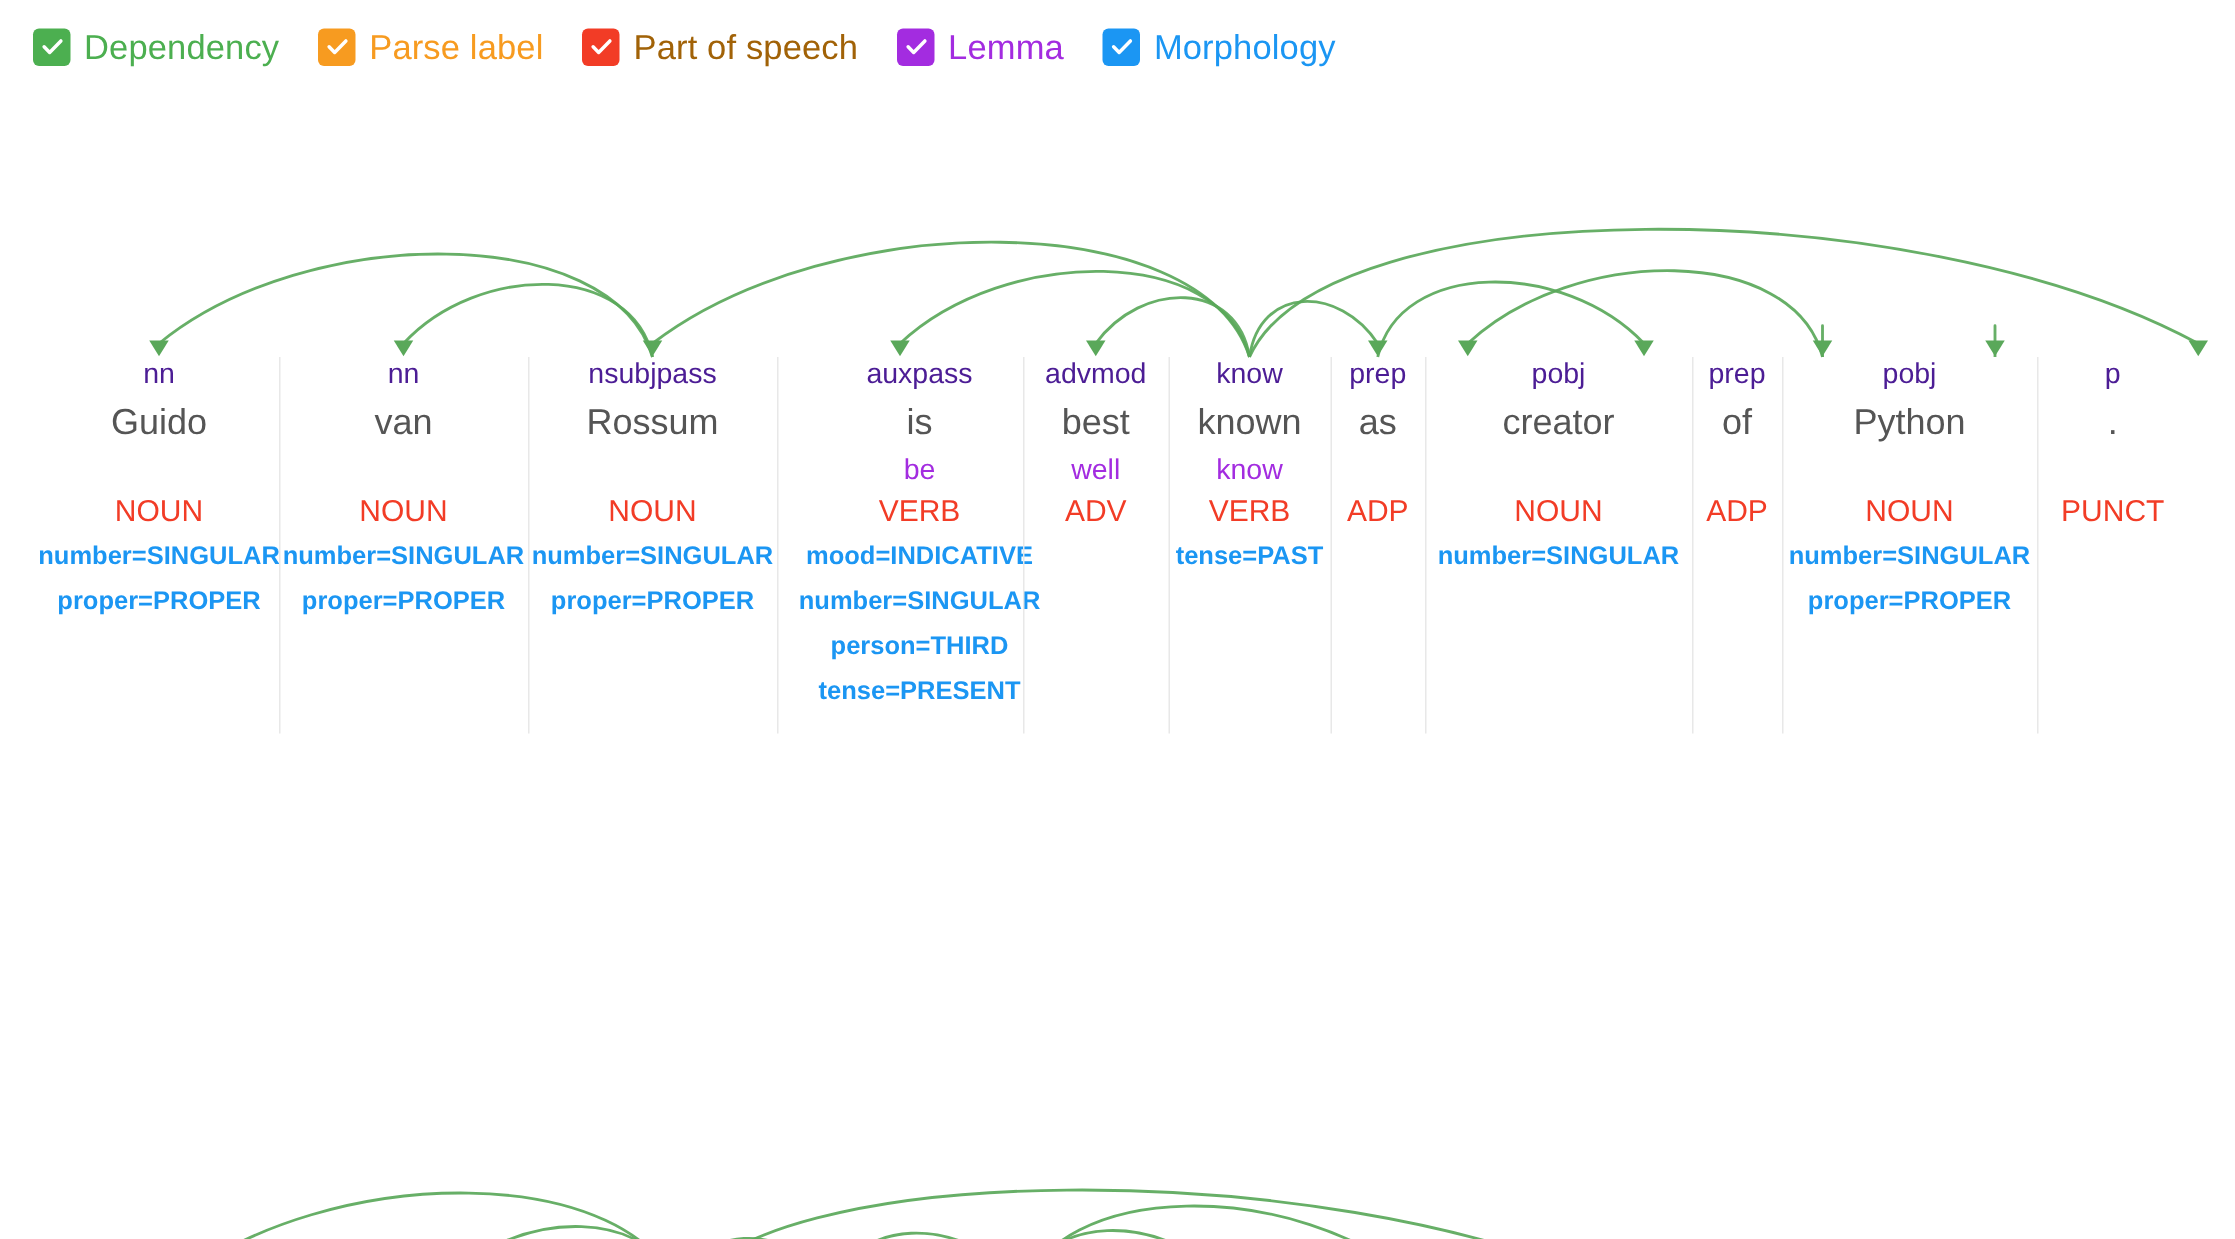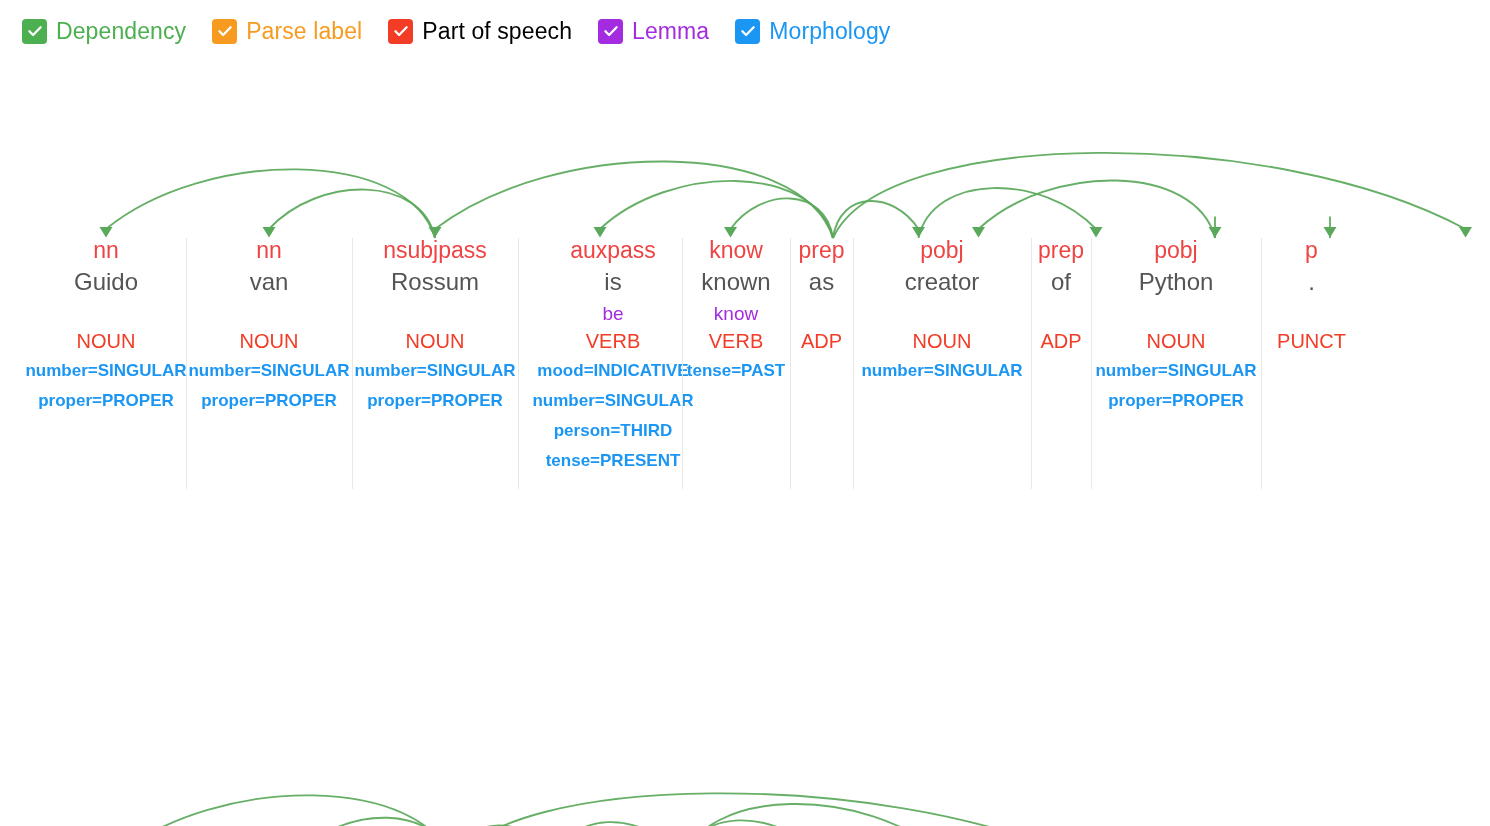--- a/index.html
+++ b/index.html
@@ -37,21 +37,21 @@
     position:relative;
     display:flex;flex-direction:column;align-items:center;
     box-sizing:border-box;
     text-align:center;
   }
   .col + .col::before{
     content:"";position:absolute;left:0;top:0;
     width:1px;background:#e8e8e8;
   }
   .lbl-dep{
-    color:#ef4444;font-size:23px;line-height:24px;
+    color:#4c1d95;font-size:19px;line-height:24px;
     height:24px;white-space:nowrap;
   }
   .lbl-word{
     color:#555555;font-size:24px;line-height:40px;
     height:40px;font-weight:400;white-space:nowrap;
   }
   .lbl-lemma{
     color:#A32CE0;font-size:19px;line-height:24px;
     height:24px;white-space:nowrap;
   }
@@ -85,21 +85,21 @@
         </svg>
       </span>
       <span class="legend-label" style="color: rgb(247, 155, 32);">Parse label</span>
     </div>
     <div class="legend-item">
       <span class="cb" style="background: rgb(242, 60, 38);">
         <svg width="18" height="18" viewBox="0 0 18 18">
           <path d="M3.4 9.2 L7.1 13 L14.6 5.3" fill="none" stroke="#ffffff" stroke-width="2.3" stroke-linecap="round" stroke-linejoin="round"></path>
         </svg>
       </span>
-      <span class="legend-label" style="color: #000000;">Part of speech</span>
+      <span class="legend-label" style="color: #a16207;">Part of speech</span>
     </div>
     <div class="legend-item">
       <span class="cb" style="background: rgb(163, 44, 224);">
         <svg width="18" height="18" viewBox="0 0 18 18">
           <path d="M3.4 9.2 L7.1 13 L14.6 5.3" fill="none" stroke="#ffffff" stroke-width="2.3" stroke-linecap="round" stroke-linejoin="round"></path>
         </svg>
       </span>
       <span class="legend-label" style="color: rgb(163, 44, 224);">Lemma</span>
     </div>
     <div class="legend-item">
@@ -174,20 +174,27 @@
           <div class="lbl-word">is</div>
           <div class="lbl-lemma">be</div>
           <div class="lbl-pos">VERB</div>
           <div class="morph-list">
             <div class="lbl-morph">mood=INDICATIVE</div>
             <div class="lbl-morph">number=SINGULAR</div>
             <div class="lbl-morph">person=THIRD</div>
             <div class="lbl-morph">tense=PRESENT</div>
           </div>
         </div>
+        <div class="col" style="width: 97px;">
+          <div class="lbl-dep">advmod</div>
+          <div class="lbl-word">best</div>
+          <div class="lbl-lemma">well</div>
+          <div class="lbl-pos">ADV</div>
+          <div class="morph-list"></div>
+        </div>
         <div class="col" style="width: 108px;">
           <div class="lbl-dep">know</div>
           <div class="lbl-word">known</div>
           <div class="lbl-lemma">know</div>
           <div class="lbl-pos">VERB</div>
           <div class="morph-list">
             <div class="lbl-morph">tense=PAST</div>
           </div>
         </div>
         <div class="col" style="width: 63px;">

